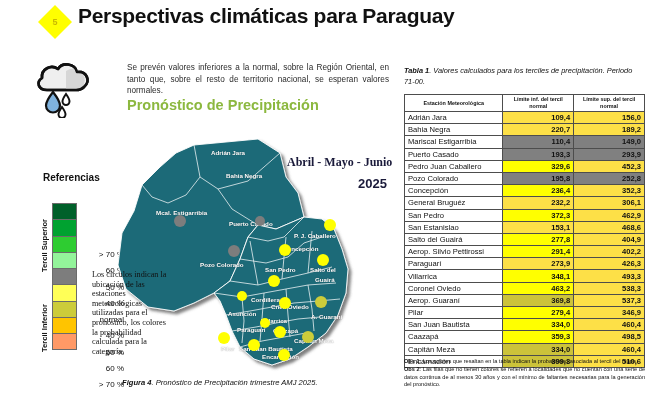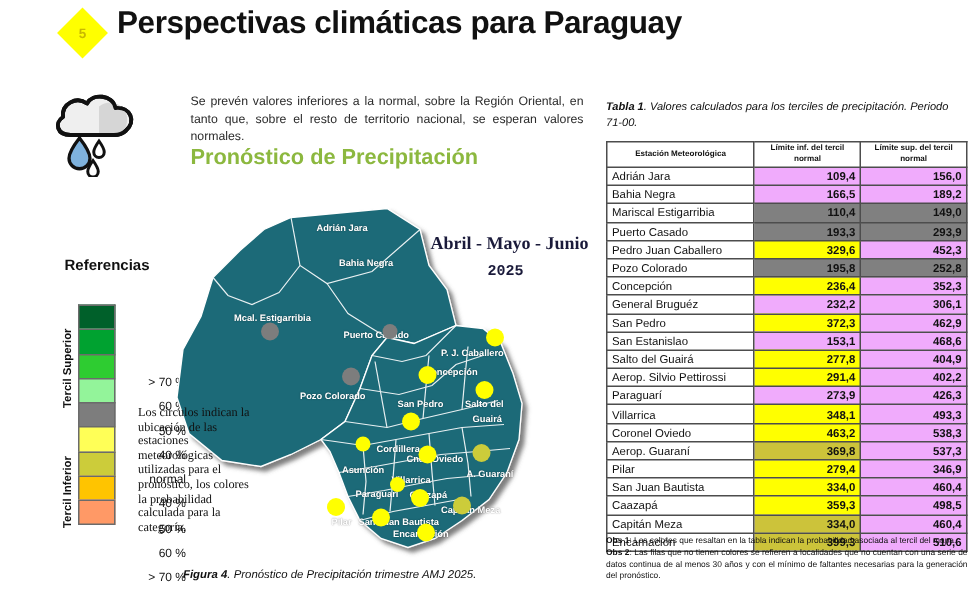--- a/index.html
+++ b/index.html
@@ -152,23 +152,23 @@
     font-family: "Liberation Serif", serif;
     font-size: 12px;
     font-weight: bold;
     color: #1a1a3a;
     white-space: nowrap;
   }
   #season-year {
     position: absolute;
     left: 287px; top: 176px;
     width: 100px;
-    text-align: center;
-    font-family: Liberation Mono, monospace;
-    font-size: 10px;
+    text-align: right;
+    font-family: Liberation Sans, sans-serif;
+    font-size: 13px;
     font-weight: bold;
     color: #1a1a3a;
   }
   #circles-note {
     position: absolute;
     left: 92px; top: 270px;
     width: 78px;
     font-family: "Liberation Serif", serif;
     font-size: 8.2px;
     line-height: 9.6px;
@@ -226,21 +226,21 @@
   }
   #terciles-table td.val {
     text-align: right;
     font-weight: bold;
     color: #111;
   }
   col.c-name { width: 41%; }
   col.c-v1   { width: 29.5%; }
   col.c-v2   { width: 29.5%; }
 
-  .hl-none   { background: #f0abfc; }
+  .hl-none   { background: #fde047; }
   .hl-gray   { background: #808080; }
   .hl-yellow { background: #ffff00; }
   .hl-olive  { background: #ccc33a; }
 
   #obs-notes {
     position: absolute;
     left: 404px; top: 358px;
     width: 241px;
     font-size: 5.6px;
     line-height: 7.4px;
@@ -405,21 +405,21 @@
     </tr>
   </thead>
   <tbody id="table-body">
       <tr>
         <td class="name">Adrián Jara</td>
         <td class="val hl-none">109,4</td>
         <td class="val hl-none">156,0</td>
       </tr>
       <tr>
         <td class="name">Bahia Negra</td>
-        <td class="val hl-none">166,5</td>
+        <td class="val hl-none">220,7</td>
         <td class="val hl-none">189,2</td>
       </tr>
       <tr>
         <td class="name">Mariscal Estigarribia</td>
         <td class="val hl-gray">110,4</td>
         <td class="val hl-gray">149,0</td>
       </tr>
       <tr>
         <td class="name">Puerto Casado</td>
         <td class="val hl-gray">193,3</td>

